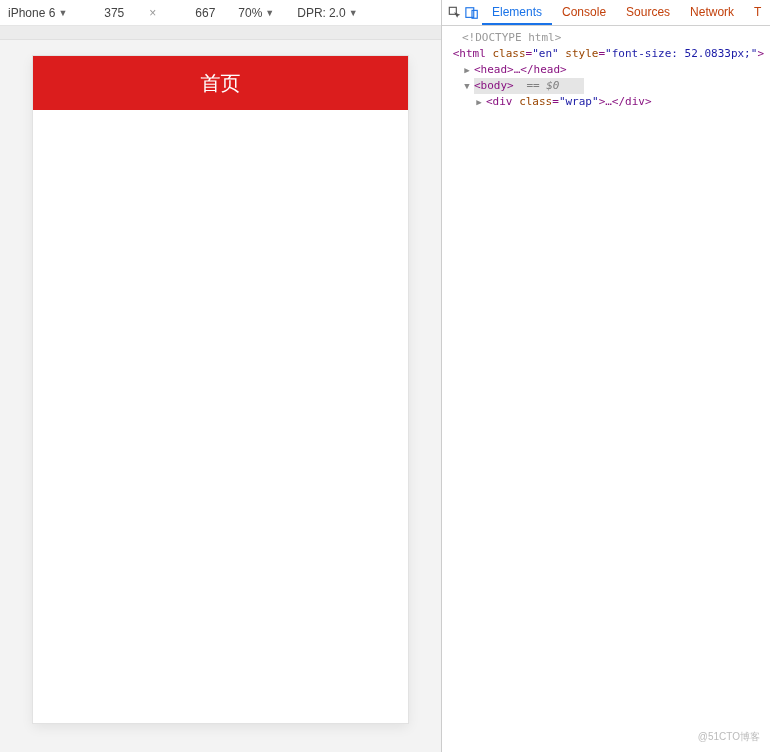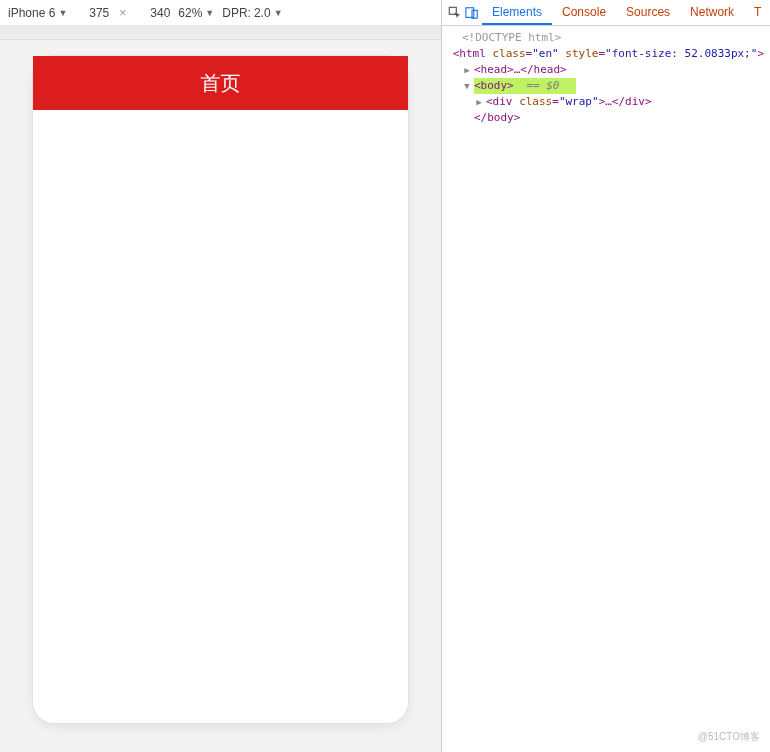--- a/index.html
+++ b/index.html
@@ -21,21 +21,21 @@
     }
     .device-toolbar {
       height: 26px;
       background: #fff;
       border-bottom: 1px solid #e5e5e5;
       display: flex;
       align-items: center;
       font-size: 12px;
       color: #444;
       padding: 0 8px;
-      gap: 8px;
+      gap: 23px;
     }
     .device-toolbar .dd { display: inline-flex; align-items: center; gap: 3px; cursor: pointer; }
     .device-toolbar .arrow { font-size: 9px; color: #666; }
     .device-toolbar .dim-sep { color: #999; margin: 0 2px; }
     .device-toolbar .dim-box {
       width: 34px; text-align: right;
     }
     .ruler-strip { height: 14px; background: #ececec; border-bottom: 1px solid #e0e0e0; }
     .device-stage {
       flex: 1;
@@ -43,21 +43,20 @@
       display: flex;
       justify-content: center;
       align-items: flex-start;
       padding-top: 16px;
     }
     .device-frame {
       width: 375px;
       height: 667px;
       background: #fff;
       box-shadow: 0 0 0 1px #e2e2e2, 0 4px 12px rgba(0,0,0,0.08);
-      border-radius: 21px;
     }
     .app-header {
       height: 54px;
       background: #db1d1d;
       color: #fff;
       display: flex;
       align-items: center;
       justify-content: center;
       font-size: 20px;
       font-weight: 500;
@@ -104,23 +103,23 @@
       white-space: nowrap;
     }
     .dom-line { display: flex; align-items: center; }
     .gutter { width: 14px; display:inline-flex; justify-content:center; color:#888; font-size:9px; }
     .twisty { cursor: pointer; user-select:none; }
     .punct { color: #881280; }
     .attrname { color: #994500; }
     .attrval  { color: #1a1aa6; }
     .doctype  { color: #999; }
     .selected-line {
-      background: #bef264;
+      background: #e5e5e5;
       display: inline-block;
-      padding-right: 16px;
+      padding-right: 24px;
     }
     .selmarker { color: #808080; font-style: italic; margin-left: 6px; }
     .watermark {
       position: absolute;
       right: 10px; bottom: 8px;
       font-size: 10px; color: #bbb;
       font-family: Arial, sans-serif;
     }
     .i1 { padding-left: 12px; }
     .i2 { padding-left: 24px; }
@@ -131,23 +130,23 @@
 <div class="top-container">
 
   <div class="left-pane">
     <div class="device-toolbar">
       <span class="dd">
         <span>iPhone 6</span>
         <span class="arrow">▼</span>
       </span>
       <span class="dim-box">375</span>
       <span class="dim-sep">×</span>
-      <span class="dim-box">340</span>
+      <span class="dim-box">667</span>
       <span class="dd">
-        <span>62%</span>
+        <span>70%</span>
         <span class="arrow">▼</span>
       </span>
       <span class="dd">
         <span>DPR:</span>
         <span>2.0</span>
         <span class="arrow">▼</span>
       </span>
     </div>
     <div class="ruler-strip"></div>
     <div class="device-stage">
@@ -204,21 +203,17 @@
           <span class="punct">&lt;body&gt;</span>
           <span class="selmarker">== $0</span>
         </span>
       </div>
       <div class="dom-line i2">
         <span class="gutter twisty">▶</span>
         <span>
           <span class="punct">&lt;div </span><span class="attrname">class</span><span class="punct">=</span><span class="attrval">"wrap"</span><span class="punct">&gt;…&lt;/div&gt;</span>
         </span>
       </div>
-      <div class="dom-line i1">
-        <span class="gutter"></span>
-        <span class="punct">&lt;/body&gt;</span>
-      </div>
     </div>
   </div>
 </div>
 
 <div class="watermark">@51CTO博客</div>
 
 </body></html>

